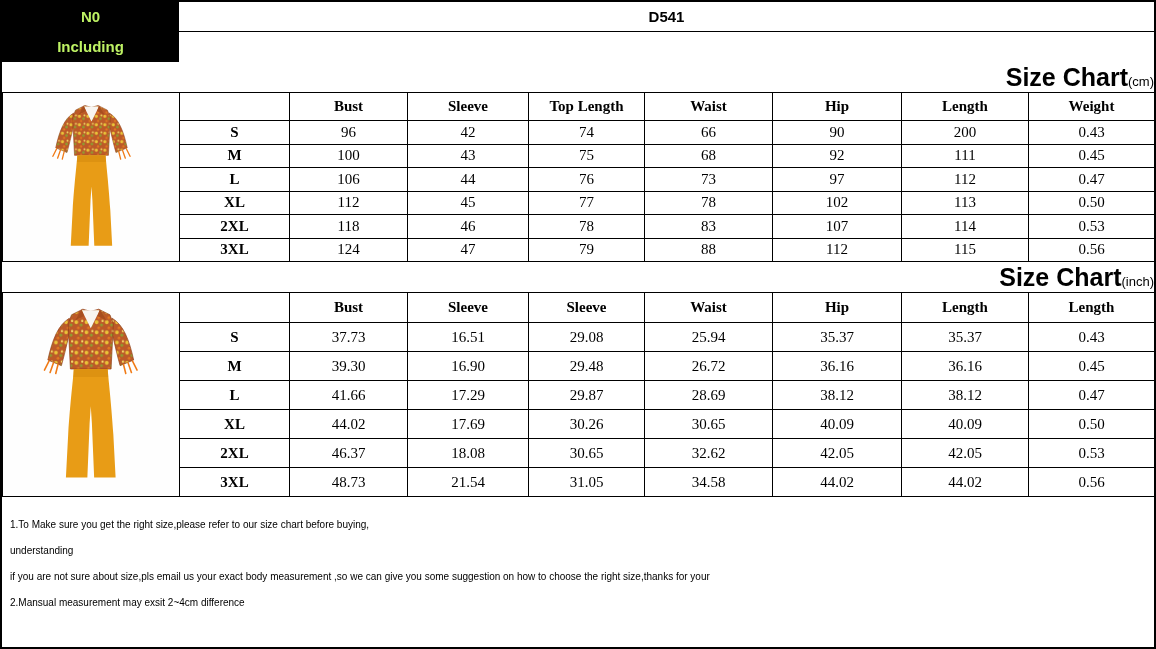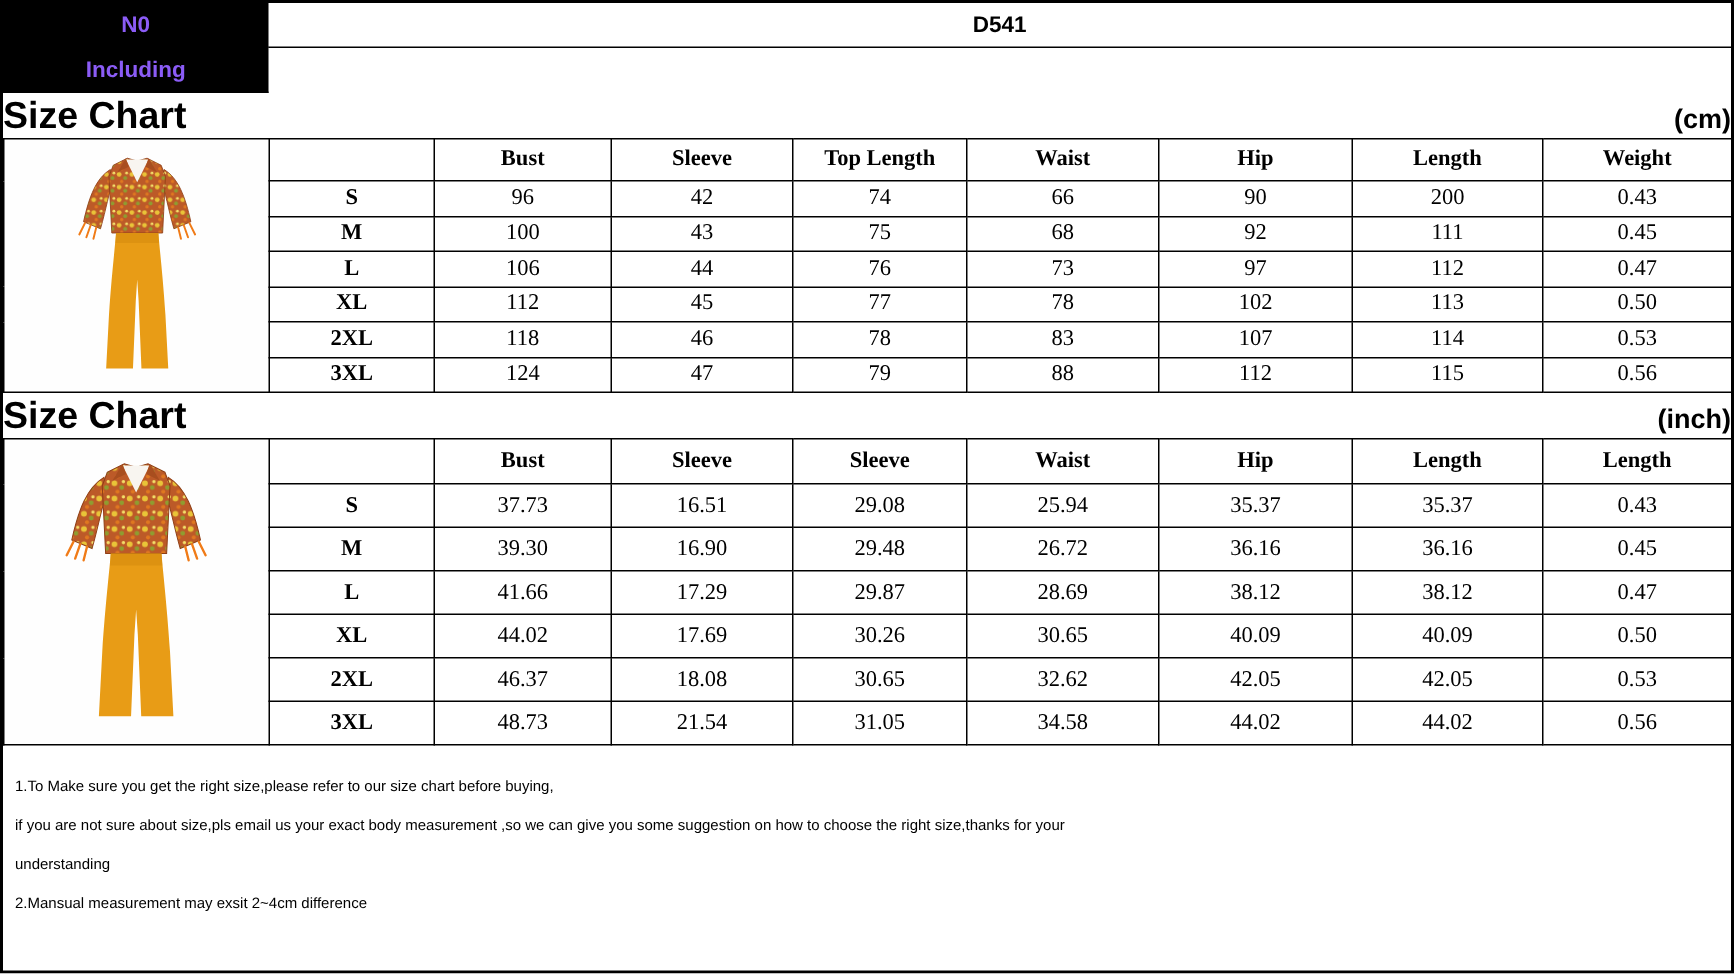--- a/index.html
+++ b/index.html
@@ -18,30 +18,30 @@
   
   .top-grid {
     display: grid;
     grid-template-columns: 177px 1fr;
     grid-template-rows: 30px 30px;
   }
   .cell {
     display: flex; align-items: center; justify-content: center;
     font-weight: bold; font-size: 15px;
   }
-  .cell.black { background: #000; color: #8b5cf6; border-bottom: 1px solid #000; }
+  .cell.black { background: #000; color: #bef264; border-bottom: 1px solid #000; }
   .cell.white { border-bottom: 1px solid #000; }
   
   .heading {
     height: 30px;
-    display: flex; align-items: baseline; justify-content: space-between;
+    display: flex; align-items: baseline; justify-content: flex-end;
     padding-top: 1px;
   }
   .heading .big  { font-size: 25px; font-weight: bold; line-height: 29px; }
-  .heading .small{ font-size: 18px; font-weight: bold; }
+  .heading .small{ font-size: 13px; font-weight: normal; }
   
   table.size-table {
     border-collapse: collapse;
     table-layout: fixed;
     width: 100%;
     font-family: Liberation Serif, serif;
   }
   table.size-table td {
     border: 1px solid #000;
     text-align: center;
@@ -314,18 +314,18 @@
           <td>34.58</td>
           <td>44.02</td>
           <td>44.02</td>
           <td>0.56</td>
         </tr>
       </tbody>
   </table>
 
   <div class="notes">
     <div class="note-line">1.To Make sure you get the right size,please refer to our size chart before buying,</div>
+    <div class="note-line">understanding</div>
     <div class="note-line">if you are not sure about size,pls email us your exact body measurement ,so we can give you some suggestion on how to choose the right size,thanks for your</div>
-    <div class="note-line">understanding</div>
     <div class="note-line">2.Mansual measurement may exsit 2~4cm difference</div>
   </div>
 
 </div>
 
 </body></html>

